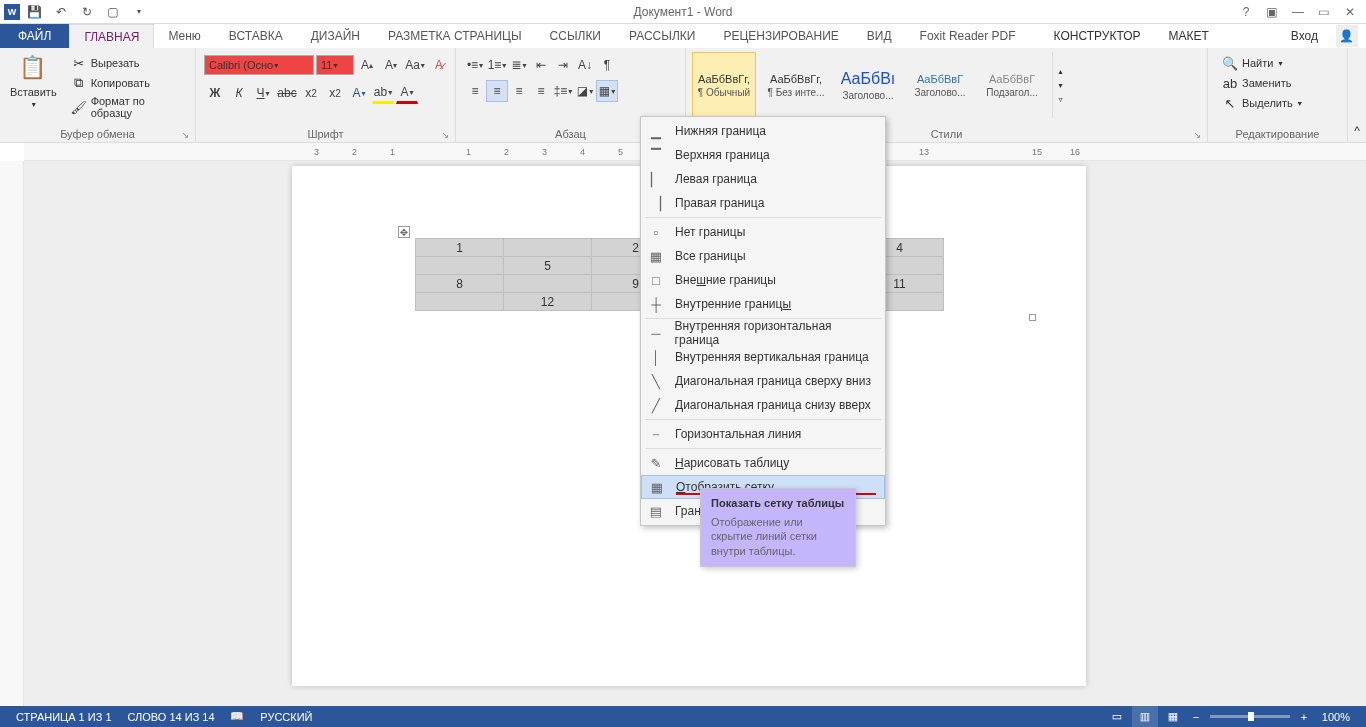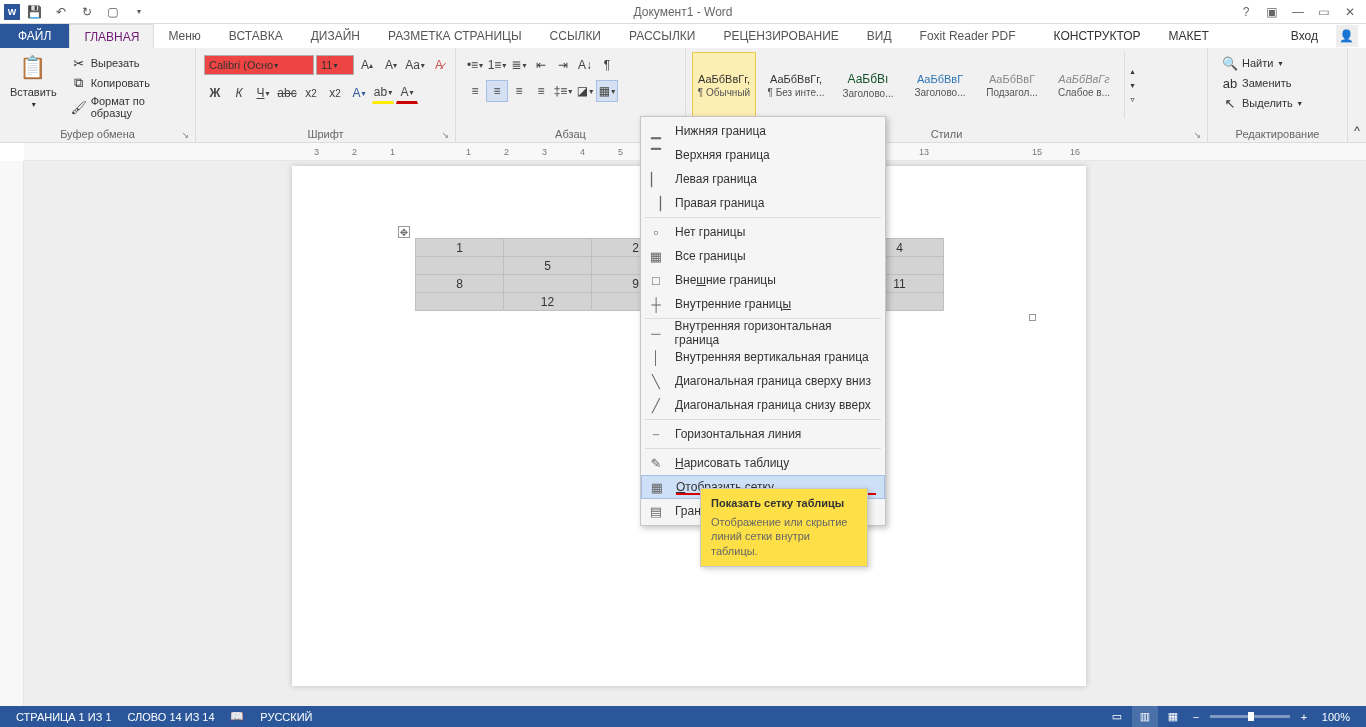--- a/index.html
+++ b/index.html
@@ -76,21 +76,21 @@
 
 .dropdown { position: absolute; left: 640px; top: 116px; width: 246px; background: #f5f5f5; border: 1px solid #c7c7c7; box-shadow: 2px 2px 6px rgba(0,0,0,0.25); z-index: 100; padding: 2px 0; }
 .dd-item { display: flex; align-items: center; gap: 10px; padding: 3px 10px 3px 6px; font-size: 12px; color: #333; cursor: pointer; height: 24px; }
 .dd-item.highlight { background: #cde0f7; border: 1px solid #a5c0e5; margin: 0; }
 .dd-item .dd-icon { width: 18px; height: 18px; display: flex; align-items: center; justify-content: center; font-size: 13px; color: #666; }
 .dd-sep { height: 1px; background: #dcdcdc; margin: 2px 4px; }
 .dd-underline { position: relative; }
 .dd-redline { position: absolute; left: 34px; right: 8px; bottom: 3px; height: 2px; background: #d80000; }
 
 
-.tooltip { position: absolute; left: 700px; top: 488px; width: 168px; background: #fde047; border: 1px solid #c7c7c7; box-shadow: 2px 2px 6px rgba(0,0,0,0.2); padding: 8px 10px; font-size: 11px; z-index: 101; }
+.tooltip { position: absolute; left: 700px; top: 488px; width: 156px; background: #c4b5fd; border: 1px solid #c7c7c7; box-shadow: 2px 2px 6px rgba(0,0,0,0.2); padding: 8px 10px; font-size: 11px; z-index: 101; }
 .tooltip .tt-title { font-weight: bold; margin-bottom: 6px; }
 .tooltip .tt-body { color: #666; line-height: 1.3; }
 
 
 .statusbar { position: absolute; bottom: 0; left: 0; right: 0; height: 21px; background: #2b579a; color: #fff; display: flex; align-items: center; font-size: 11px; padding: 0 8px; }
 .sb-item { padding: 0 8px; cursor: pointer; }
 .sb-right { margin-left: auto; display: flex; align-items: center; gap: 2px; }
 .sb-icon { width: 26px; height: 21px; display: flex; align-items: center; justify-content: center; cursor: pointer; }
 .zoom-slider-btn { width: 16px; text-align: center; cursor: pointer; }
 .zoom-track { width: 80px; height: 3px; background: rgba(255,255,255,0.4); position: relative; margin: 0 4px; }
@@ -241,34 +241,30 @@
       <div class="styles-gallery">
         <div class="style-item active">
             <div class="style-preview">АаБбВвГг,</div>
             <div class="style-name">¶ Обычный</div>
           </div>
         <div class="style-item">
             <div class="style-preview">АаБбВвГг,</div>
             <div class="style-name">¶ Без инте...</div>
           </div>
         <div class="style-item">
-            <div class="style-preview" style="color:#14532d;font-size:12px;">АаБбВı</div>
+            <div class="style-preview" style="color:#1d4ed8;font-size:16px;">АаБбВı</div>
             <div class="style-name">Заголово...</div>
           </div>
         <div class="style-item">
             <div class="style-preview" style="color:#2e74b5;">АаБбВвГ</div>
             <div class="style-name">Заголово...</div>
           </div>
         <div class="style-item">
             <div class="style-preview" style="color:#888;">АаБбВвГ</div>
             <div class="style-name">Подзагол...</div>
-          </div>
-        <div class="style-item">
-            <div class="style-preview" style="font-style:italic;color:#888;">АаБбВвГг</div>
-            <div class="style-name">Слабое в...</div>
           </div>
         <div class="gallery-more">
             <div>▴</div>
             <div>▾</div>
             <div>▿</div>
           </div>
       </div>
     </div>
     <div class="group-label"><span>Стили</span><span class="launcher">↘</span></div>
   </div>

